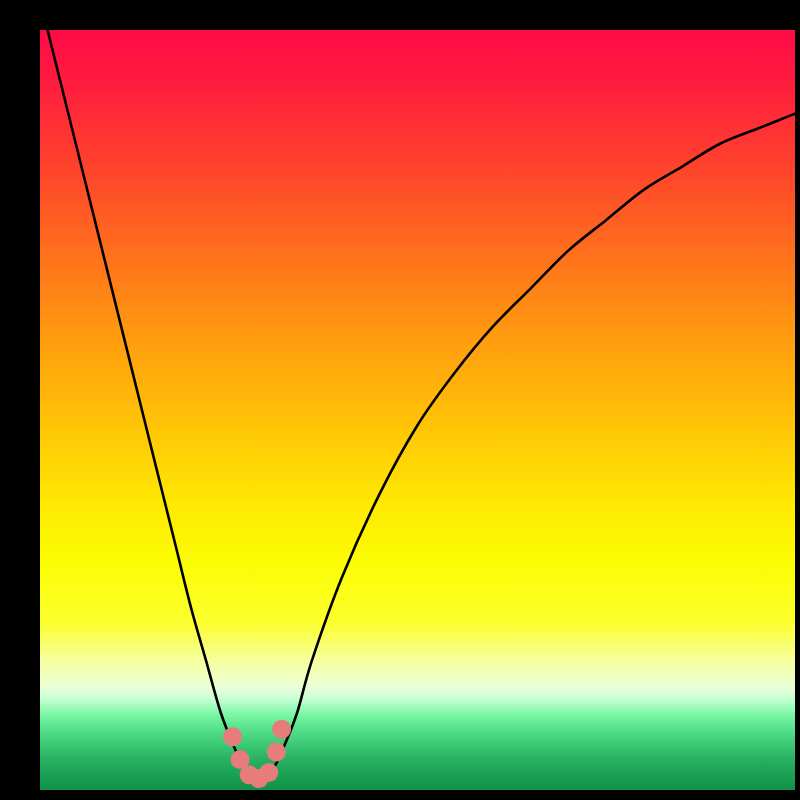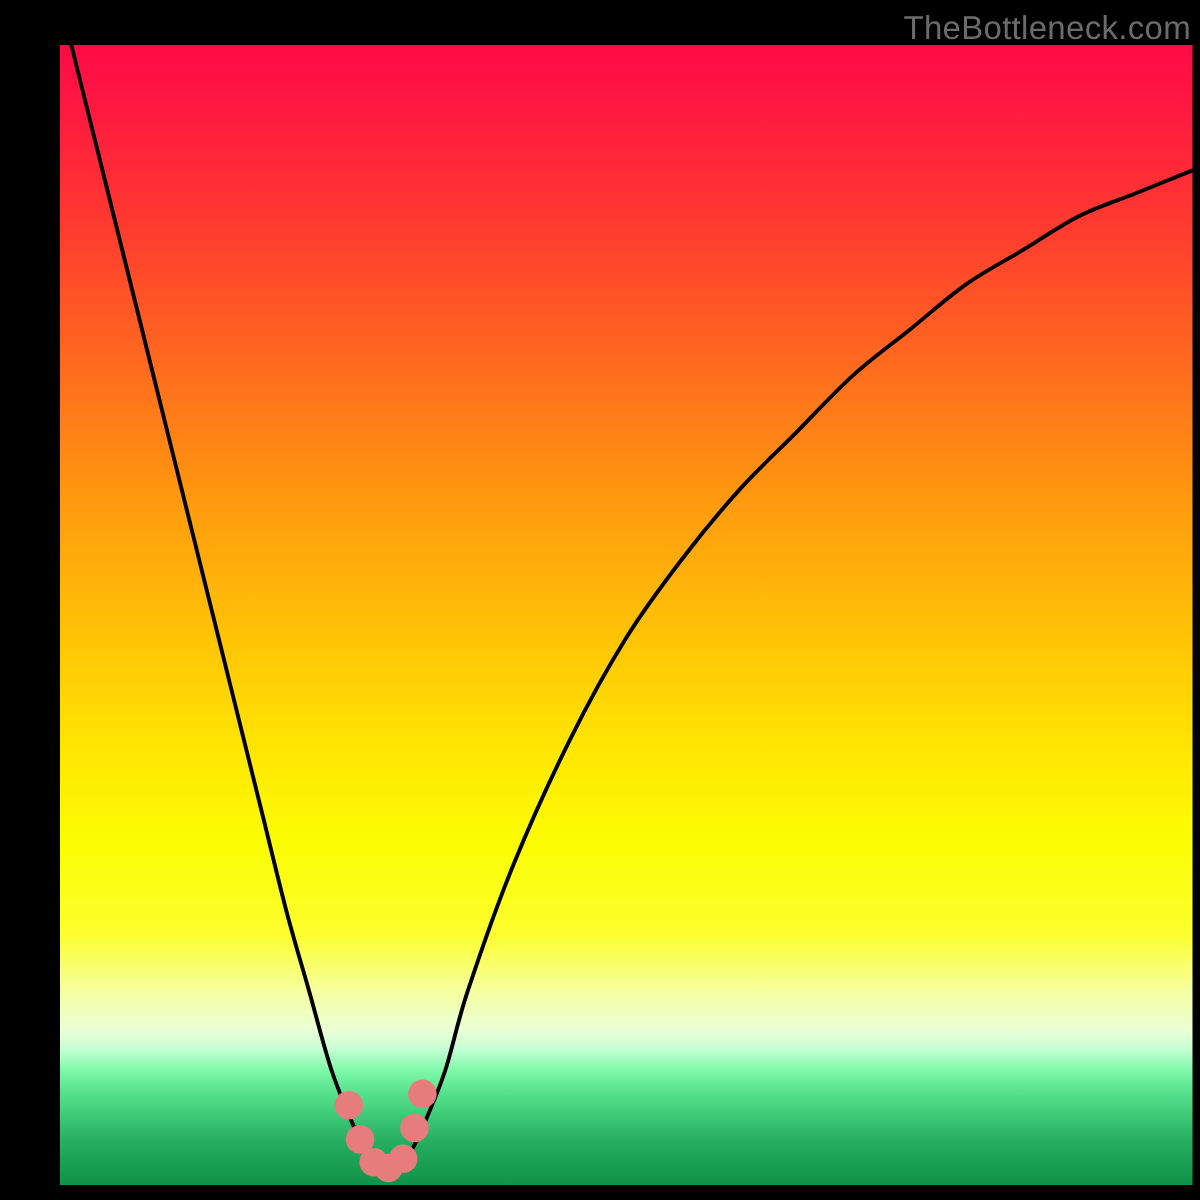--- a/index.html
+++ b/index.html
@@ -72,14 +72,13 @@
           <circle cx="200.07500000000002" cy="729.6" r="9.5" fill="#e77c7c"></circle>
           <circle cx="209.13499999999996" cy="744.8" r="9.5" fill="#e77c7c"></circle>
           <circle cx="218.95" cy="748.6" r="9.5" fill="#e77c7c"></circle>
           <circle cx="228.765" cy="742.52" r="9.5" fill="#e77c7c"></circle>
           <circle cx="236.315" cy="722" r="9.5" fill="#e77c7c"></circle>
           <circle cx="241.6" cy="699.2" r="9.5" fill="#e77c7c"></circle>
         </g>
     </svg>
   </div>
 
-  <div class="watermark">TheBottleneck.com</div>
 </div>
 
 </body></html>

